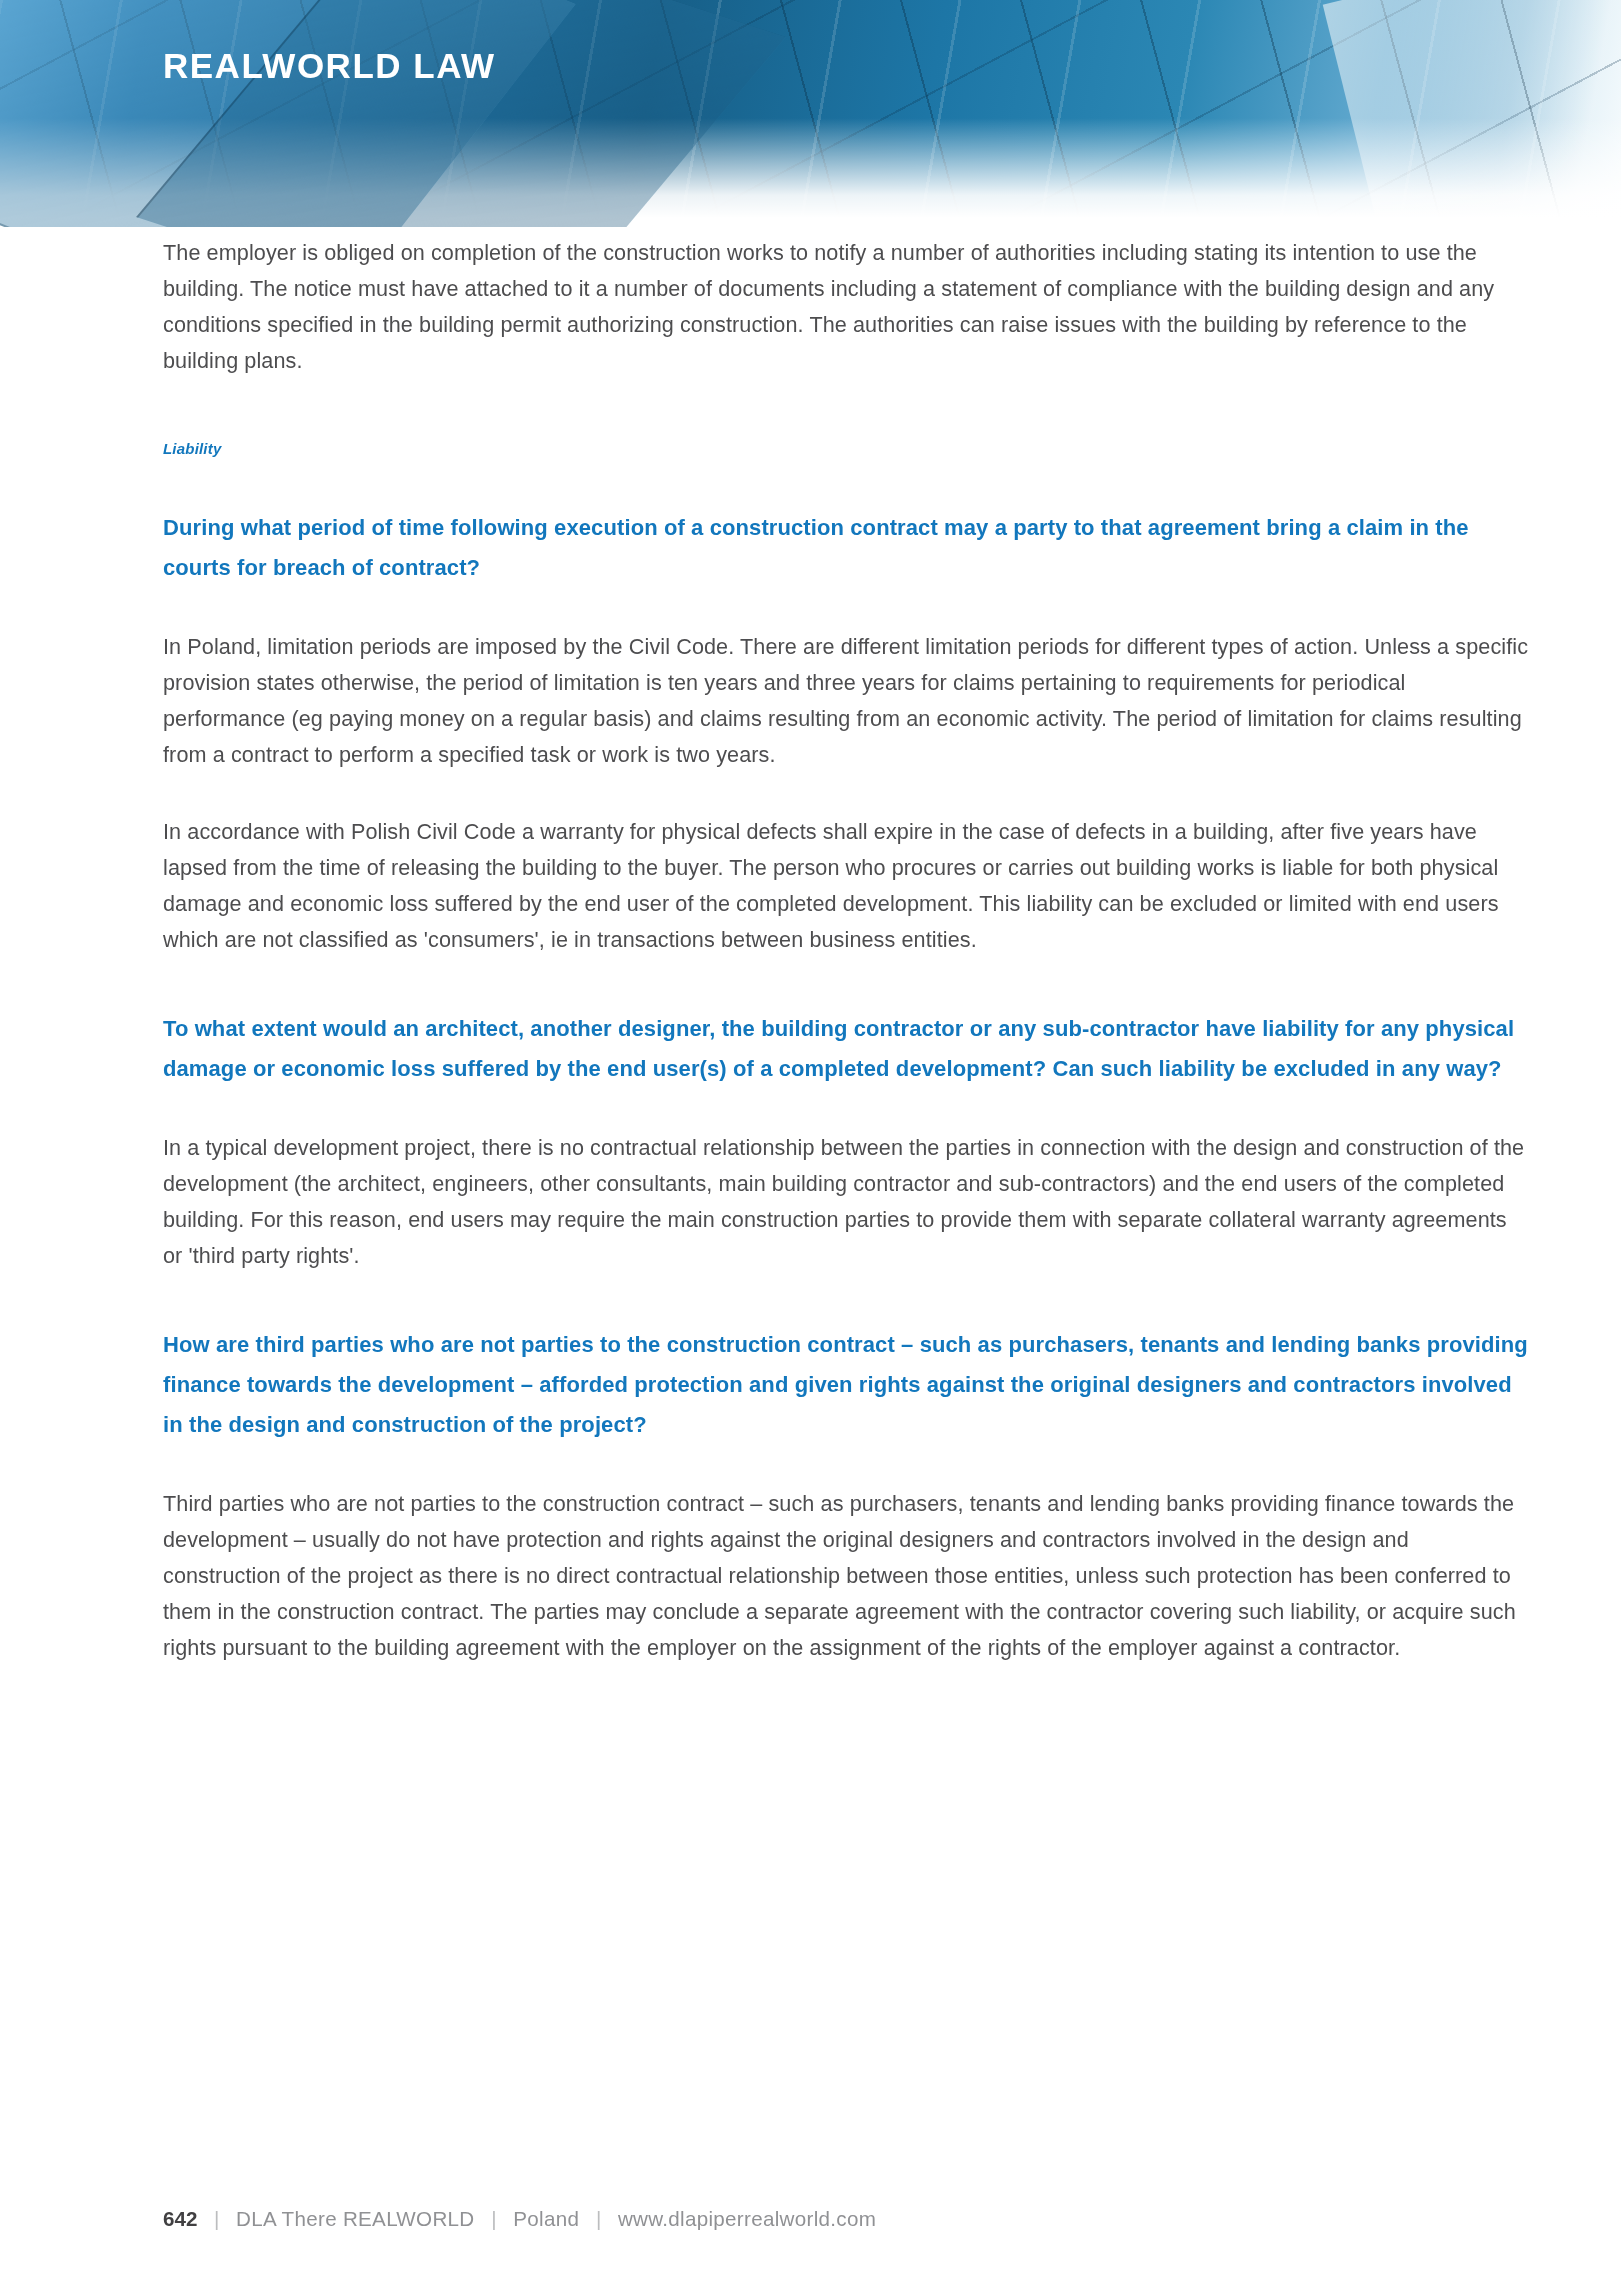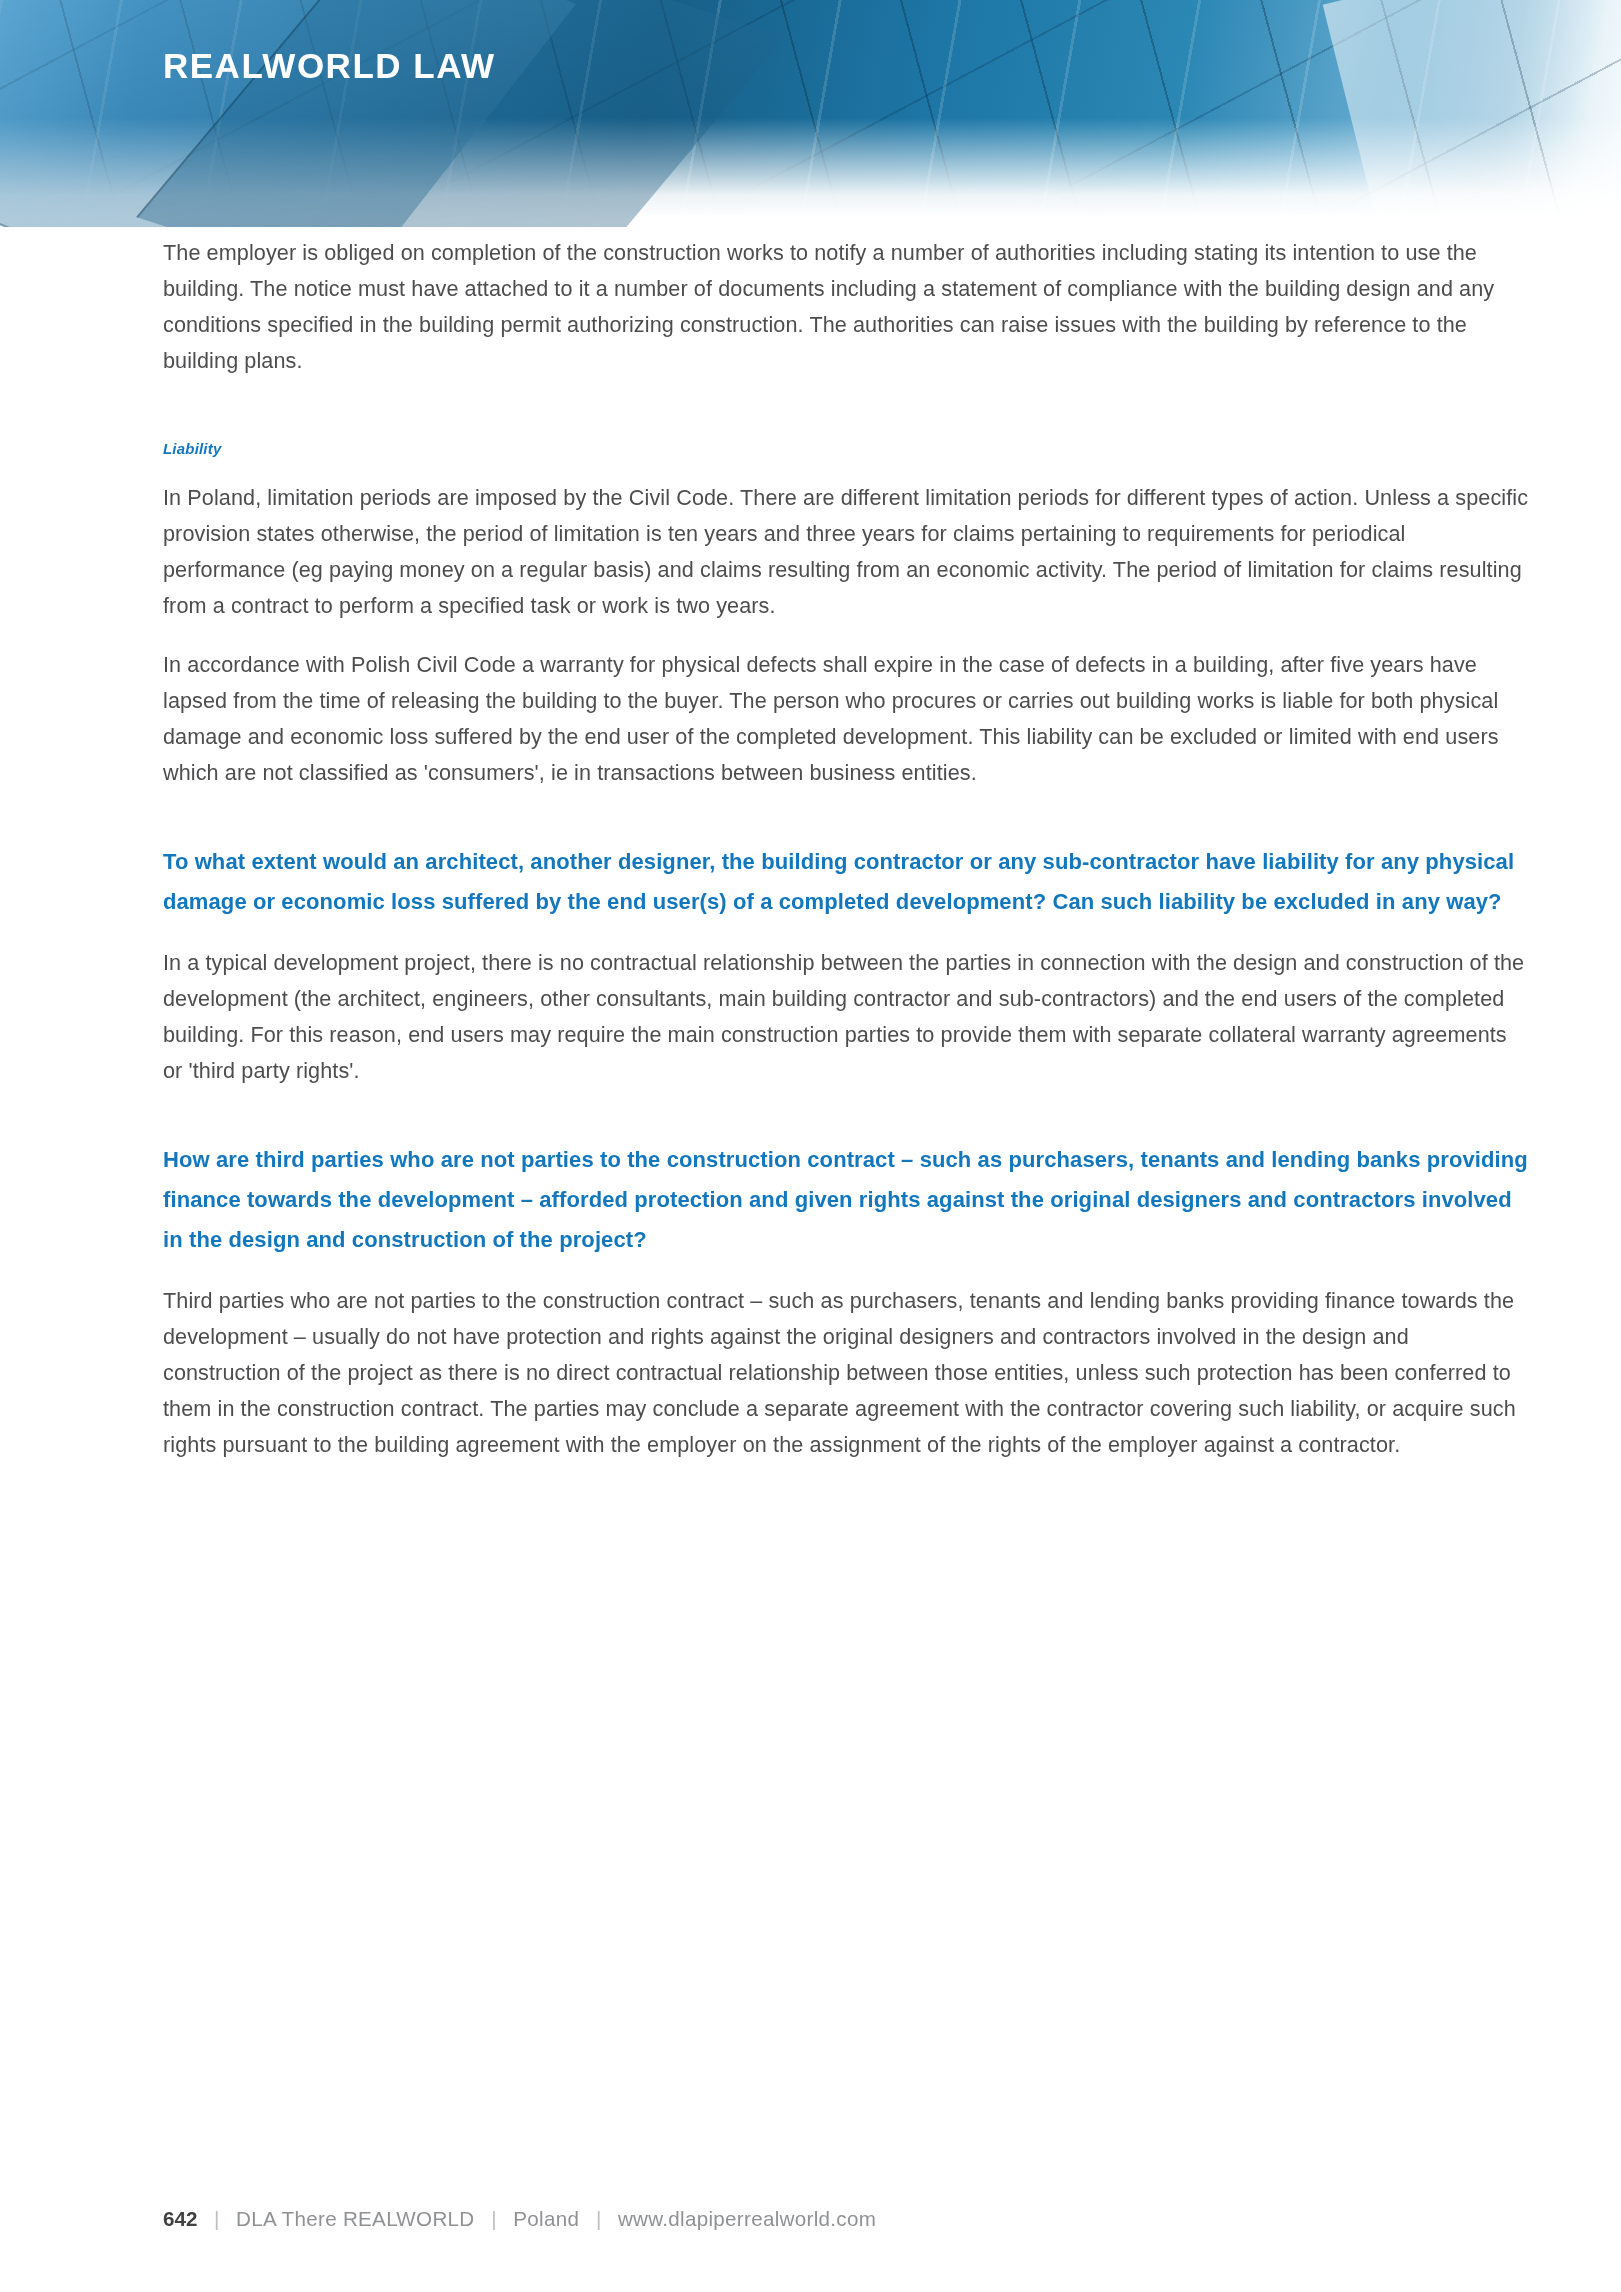--- a/index.html
+++ b/index.html
@@ -84,21 +84,21 @@
   }
 
   
   main {
     padding: 0 90px 0 163px;
   }
   p.body {
     color: #4d4d4f;
     font-size: 21.6px;
     line-height: 36px;
-    margin-top: 23px;
+    margin-top: 41px;
     letter-spacing: 0.1px;
   }
   p.body.intro { margin-top: 7.8px; }
   h2.section {
     color: #1277bd;
     font-size: 15px;
     font-style: italic;
     font-weight: 700;
     margin-top: 61px;
     letter-spacing: 0.2px;
@@ -146,20 +146,21 @@
   <div class="facet-b"></div>
   <div class="facet-c"></div>
   <h1>REALWORLD LAW</h1>
 </header>
 
 <main>
   <p class="body intro">The employer is obliged on completion of the construction works to notify a number of authorities including stating its intention to use the building. The notice must have attached to it a number of documents including a statement of compliance with the building design and any conditions specified in the building permit authorizing construction. The authorities can raise issues with the building by reference to the building plans.</p>
 
   <h2 class="section">Liability</h2>
 
+  <h3 class="question">During what period of time following execution of a construction contract may a party to that agreement bring a claim in the courts for breach of contract?</h3>
   <p class="body">In Poland, limitation periods are imposed by the Civil Code. There are different limitation periods for different types of action. Unless a specific provision states otherwise, the period of limitation is ten years and three years for claims pertaining to requirements for periodical performance (eg paying money on a regular basis) and claims resulting from an economic activity. The period of limitation for claims resulting from a contract to perform a specified task or work is two years.</p>
 
   <p class="body">In accordance with Polish Civil Code a warranty for physical defects shall expire in the case of defects in a building, after five years have lapsed from the time of releasing the building to the buyer. The person who procures or carries out building works is liable for both physical damage and economic loss suffered by the end user of the completed development. This liability can be excluded or limited with end users which are not classified as 'consumers', ie in transactions between business entities.</p>
 
   <h3 class="question">To what extent would an architect, another designer, the building contractor or any sub-contractor have liability for any physical damage or economic loss suffered by the end user(s) of a completed development? Can such liability be excluded in any way?</h3>
   <p class="body">In a typical development project, there is no contractual relationship between the parties in connection with the design and construction of the development (the architect, engineers, other consultants, main building contractor and sub-contractors) and the end users of the completed building. For this reason, end users may require the main construction parties to provide them with separate collateral warranty agreements or 'third party rights'.</p>
 
   <h3 class="question">How are third parties who are not parties to the construction contract – such as purchasers, tenants and lending banks providing finance towards the development – afforded protection and given rights against the original designers and contractors involved in the design and construction of the project?</h3>
   <p class="body">Third parties who are not parties to the construction contract – such as purchasers, tenants and lending banks providing finance towards the development – usually do not have protection and rights against the original designers and contractors involved in the design and construction of the project as there is no direct contractual relationship between those entities, unless such protection has been conferred to them in the construction contract. The parties may conclude a separate agreement with the contractor covering such liability, or acquire such rights pursuant to the building agreement with the employer on the assignment of the rights of the employer against a contractor.</p>
 </main>

